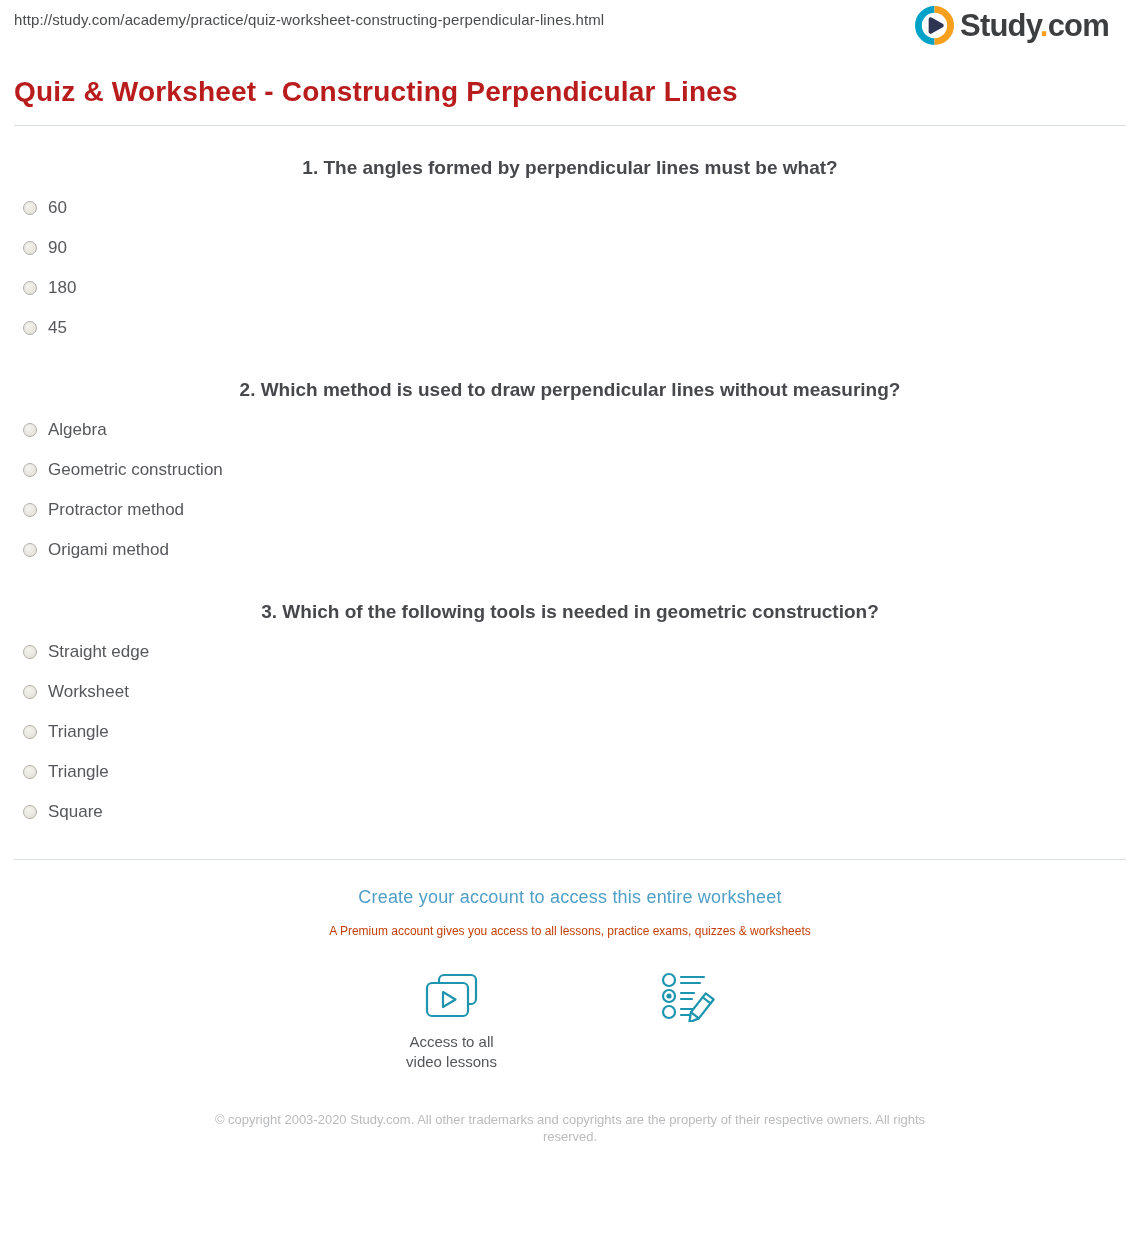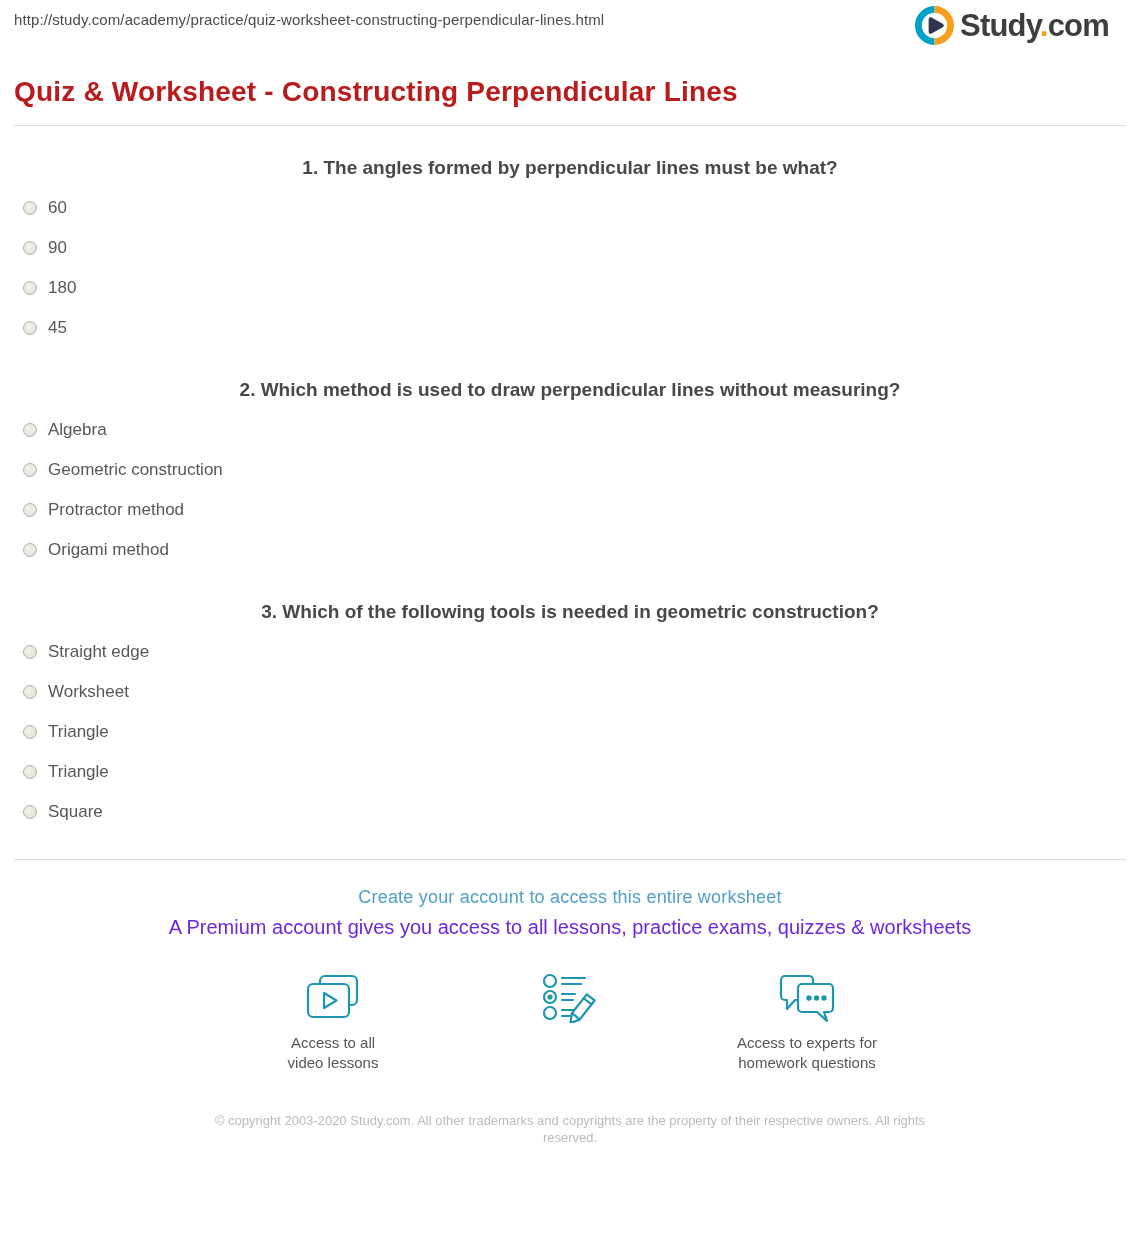--- a/index.html
+++ b/index.html
@@ -46,21 +46,21 @@
   .option-label { margin-left: 11px; font-size: 17px; color: #56575b; }
 
   .bottom-divider { margin-top: 27px; }
 
   
   .cta { text-align: center; }
   .cta-heading {
     margin-top: 27px;
     font-size: 18px; font-weight: 400; color: #4f9fc7; letter-spacing: 0.2px;
   }
-  .cta-subheading { margin-top: 8px; font-size: 20px; color: #6d28d9; }
+  .cta-subheading { margin-top: 16px; font-size: 12px; color: #c2410c; }
 
   .features { display: flex; justify-content: center; margin-top: 34px; gap: 20px; }
   .feature { width: 217px; text-align: center; }
   .feature-icon { height: 50px; display: block; margin: 0 auto; }
   .feature-label { margin-top: 10px; font-size: 15px; color: #54565a; line-height: 20px; }
 
   
   .copyright {
     margin: 39px auto 0 auto;
     width: 760px;
@@ -193,29 +193,16 @@
         <line class="stroke" x1="21" y1="37" x2="44" y2="37"></line>
         <line class="stroke" x1="21" y1="43" x2="38" y2="43"></line>
         <g transform="translate(25,47) rotate(-52)">
           <path class="stroke-fill" d="M0,5.5 L9,0.5 H33 V10.5 H9 Z"></path>
           <line class="stroke" x1="9" y1="0.5" x2="9" y2="10.5"></line>
           <line class="stroke" x1="28" y1="0.5" x2="28" y2="10.5"></line>
         </g>
       </svg>
     </div>
 
-    <div class="feature">
-      <svg class="feature-icon" viewBox="0 0 58 50" width="58" height="50">
-        <path class="stroke" d="M7,3 h24 a4,4 0 0 1 4,4 v16 a4,4 0 0 1 -4,4 h-14 l-8,9 v-9 h-2 a4,4 0 0 1 -4,-4 v-16 a4,4 0 0 1 4,-4 z"></path>
-        <path class="stroke-fill" d="M24,11 h27 a4,4 0 0 1 4,4 v20 a4,4 0 0 1 -4,4 h-5 l3,9 l-10,-9 h-15 a4,4 0 0 1 -4,-4 v-20 a4,4 0 0 1 4,-4 z"></path>
-        <circle class="dot" cx="31" cy="25" r="2.7"></circle>
-        <circle class="dot" cx="38.5" cy="25" r="2.7"></circle>
-        <circle class="dot" cx="46" cy="25" r="2.7"></circle>
-      </svg>
-      <div class="feature-label">
-        <div>Access to experts for</div>
-        <div>homework questions</div>
-      </div>
-    </div>
   </div>
 </div>
 
 <div class="copyright">© copyright 2003-2020 Study.com. All other trademarks and copyrights are the property of their respective owners. All rights reserved.</div>
 
 </body></html>

